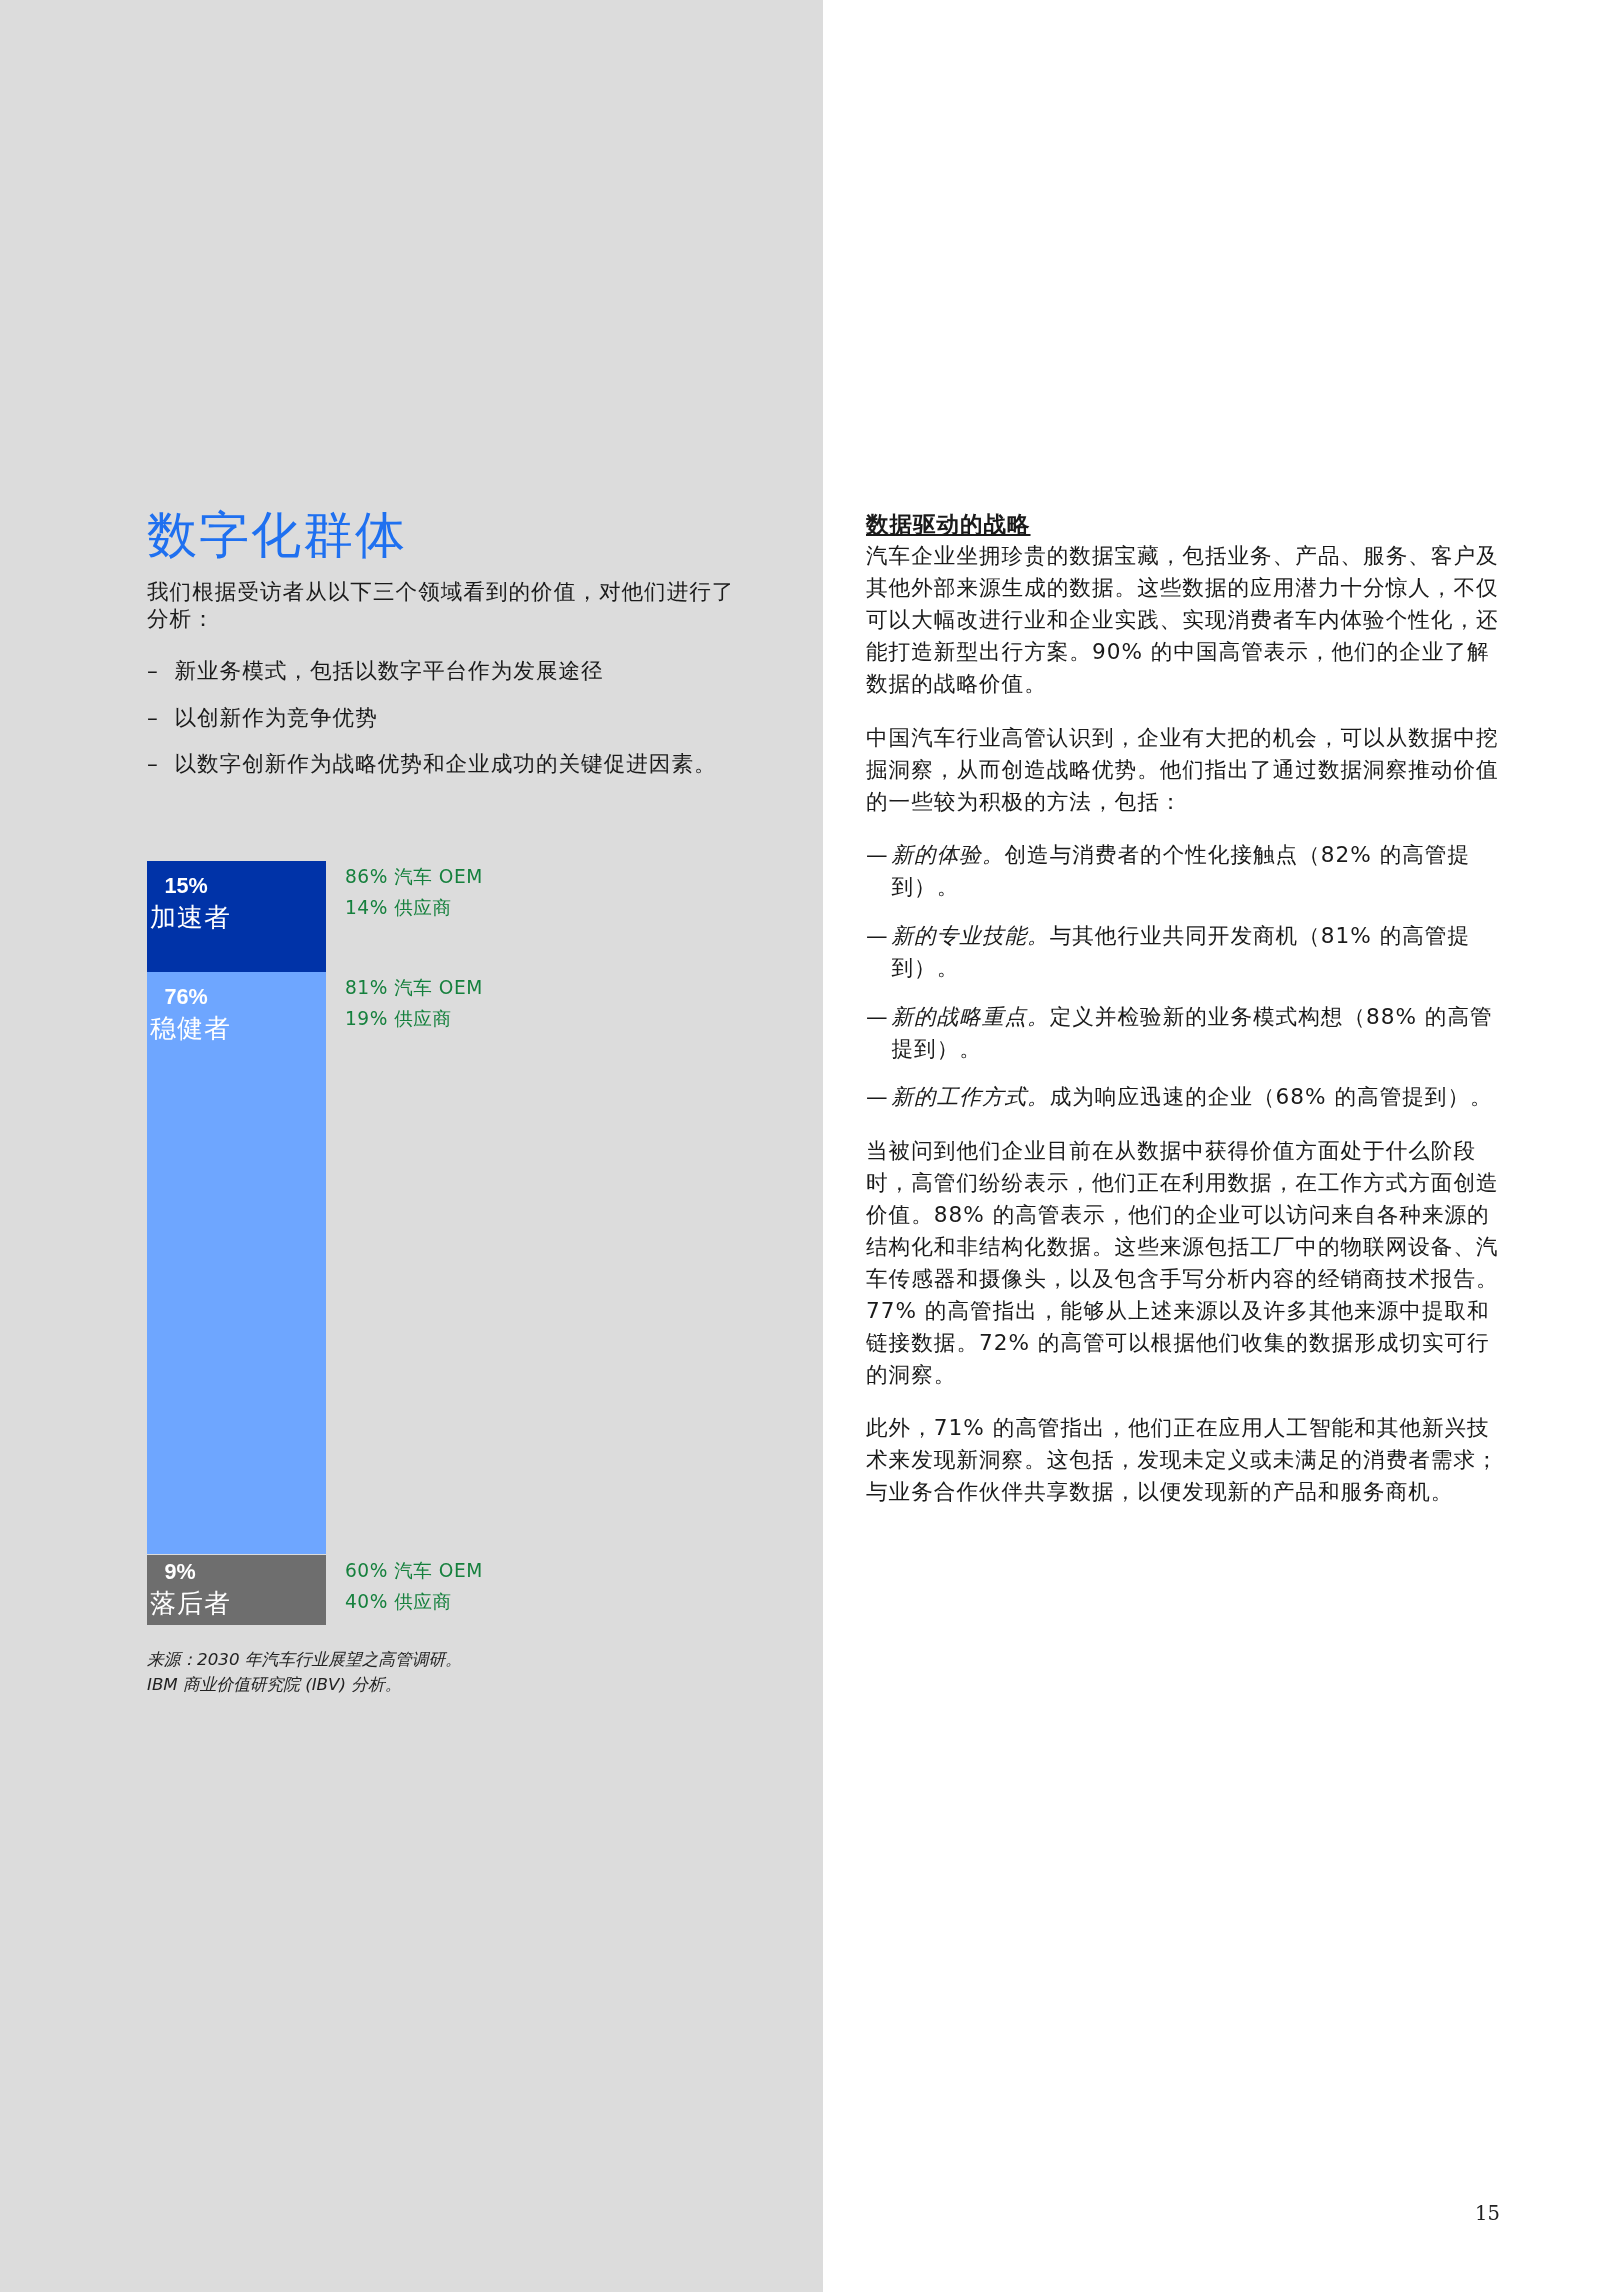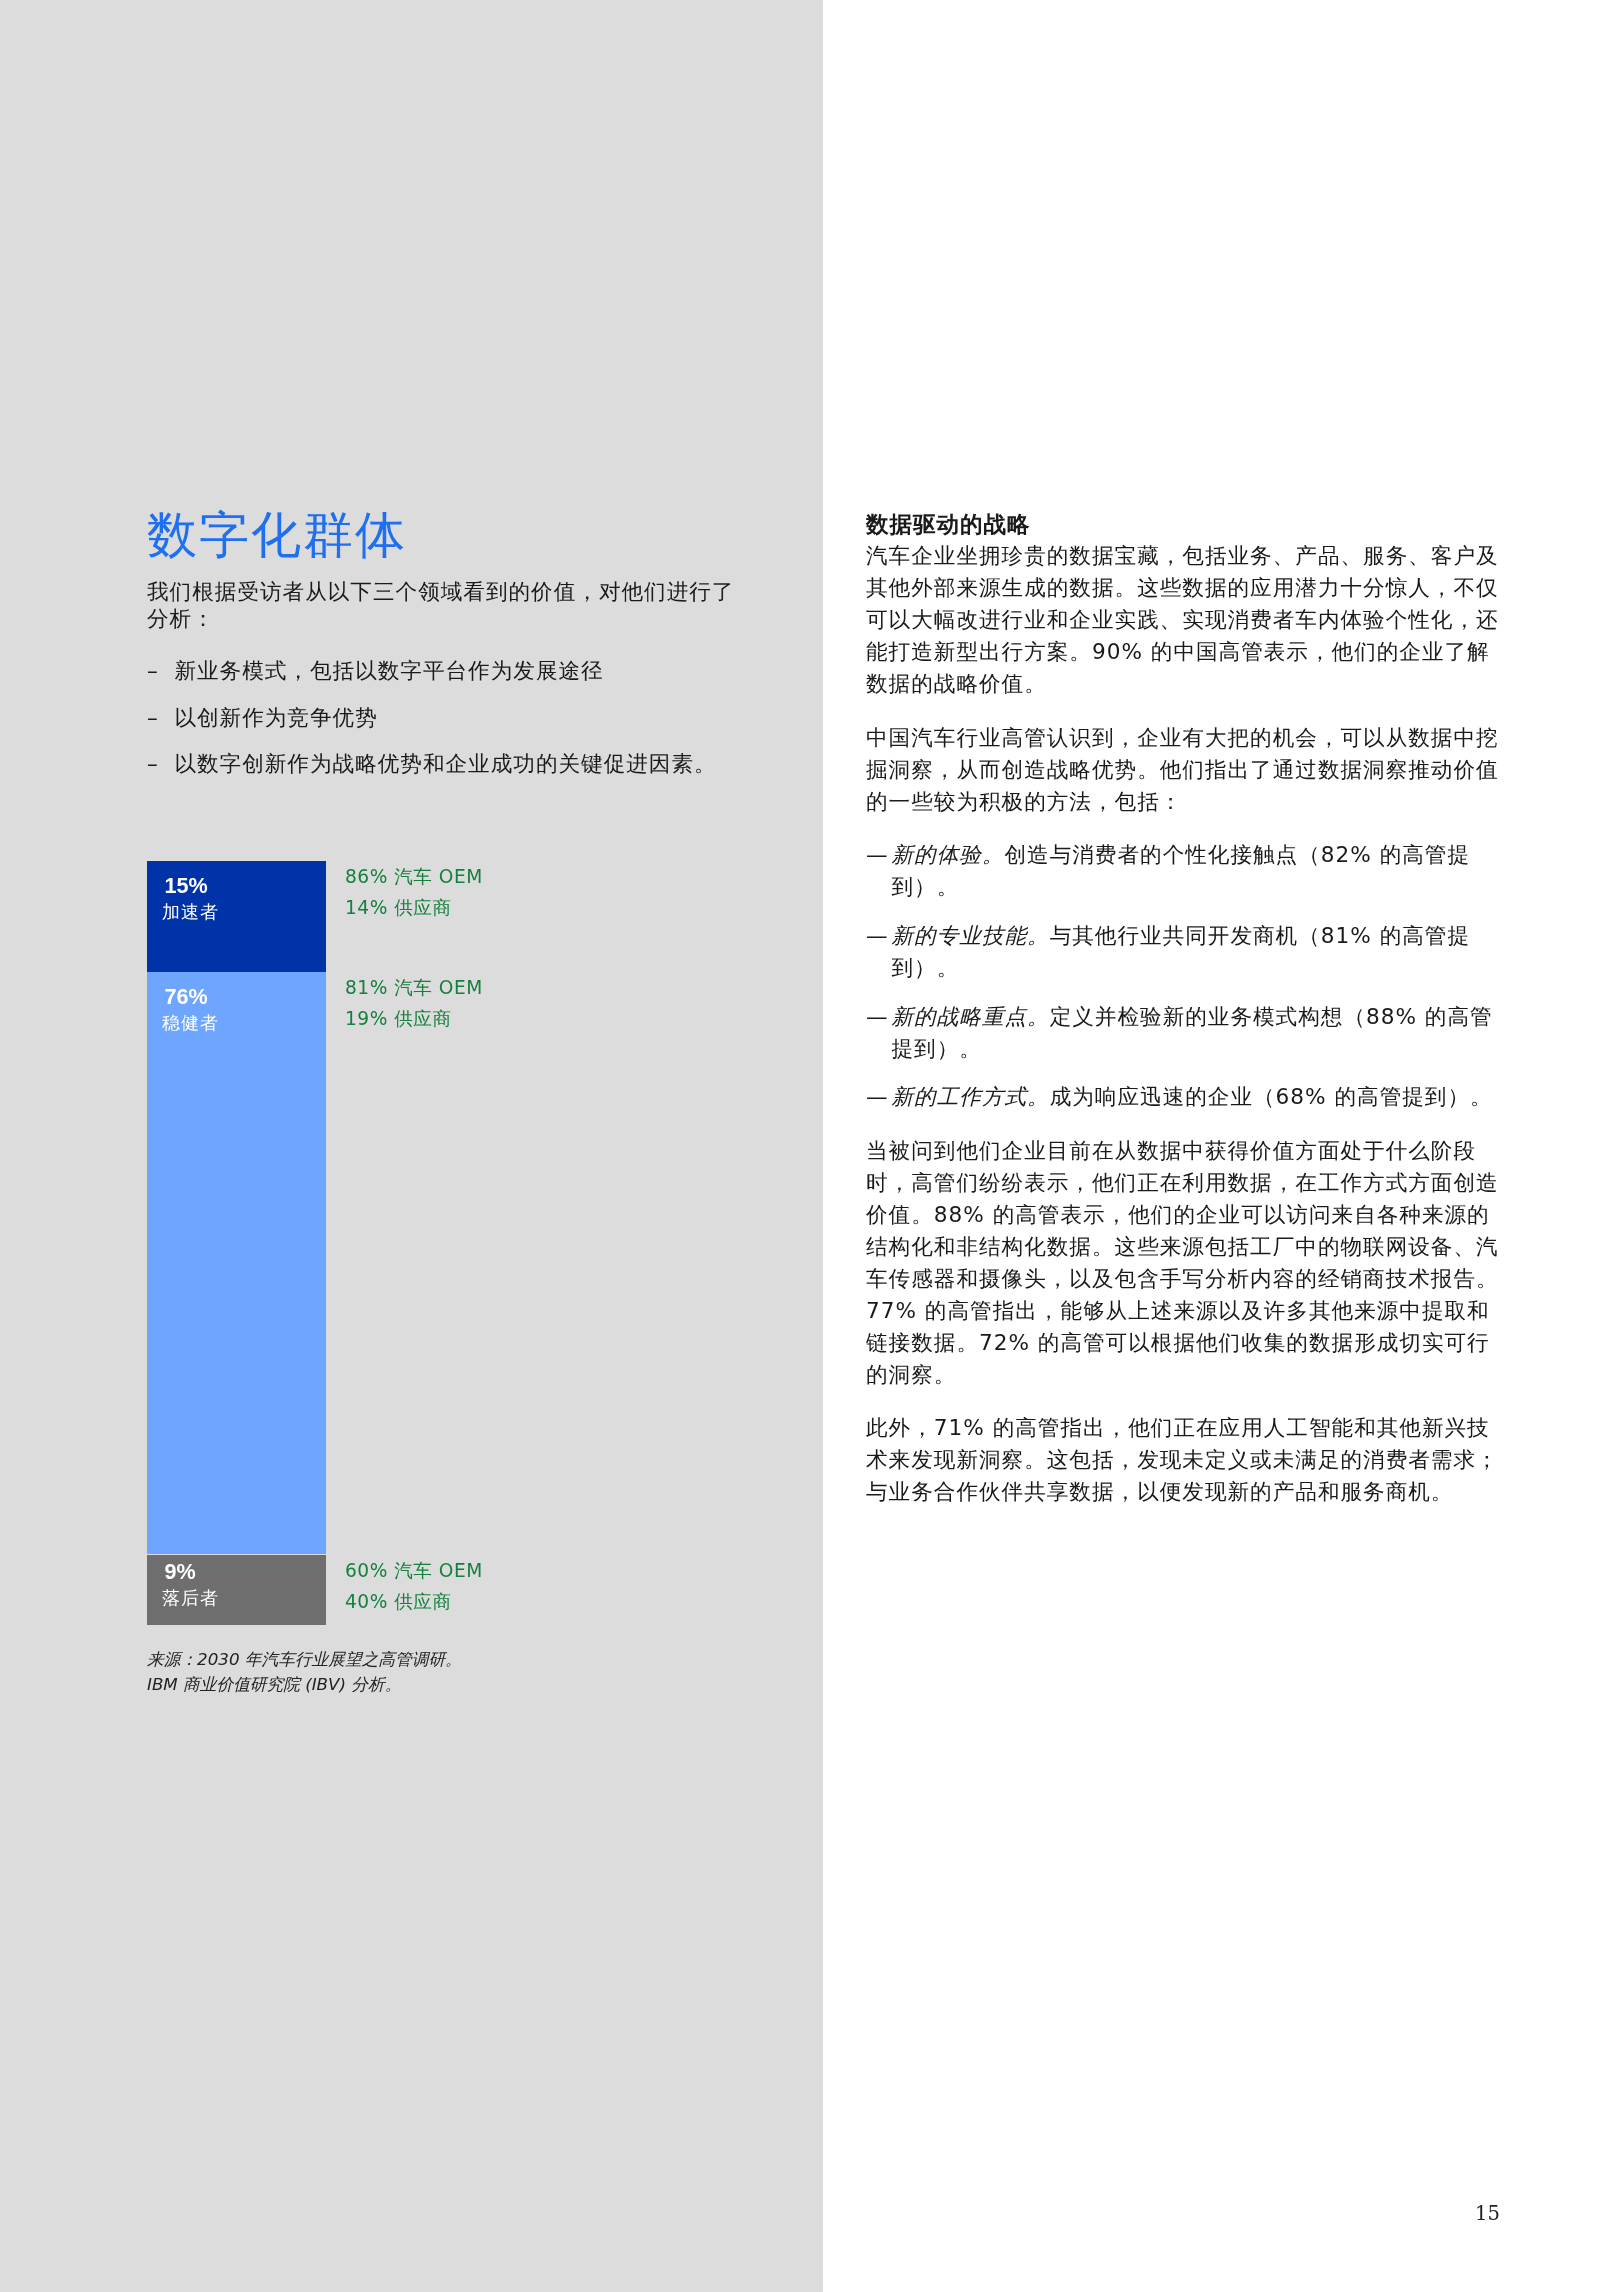--- a/index.html
+++ b/index.html
@@ -24,40 +24,40 @@
   .bullets {
     position: absolute; left: 147px; top: 655px; width: 608px;
     list-style: none; margin: 0; padding: 0;
     font-size: 21.6px; line-height: 32px; letter-spacing: 1px;
   }
   .bullets li { position: relative; padding-left: 27.4px; margin-bottom: 14.7px; }
   .bullets li .dash { position: absolute; left: 0; top: 0; }
 
   .bar { position: absolute; left: 147px; width: 179px; color: #fff; }
   .bar .pct { position: absolute; left: 17.6px; top: 11.8px; font-size: 21.6px; font-weight: bold; font-family: "Liberation Sans", sans-serif; }
-  .bar .name { position: absolute; left: 15px; top: 39px; font-size: 18px; letter-spacing: 1px; }
+  .bar .name { position: absolute; left: 3px; top: 39px; font-size: 26px; letter-spacing: 1px; }
   .bar-accel { top: 861px; height: 112px; background: #0033a8; }
   .bar-steady { top: 972px; height: 582px; background: #6ea6ff; }
   .bar-lag { top: 1555px; height: 70px; background: #6e6e6e; }
 
   .bar-note { position: absolute; left: 345px; font-size: 18.6px; line-height: 31px; color: #15803d; letter-spacing: 0.5px; }
   .note-accel { top: 861px; }
   .note-steady { top: 972px; }
   .note-lag { top: 1555px; }
 
   .source {
     position: absolute; left: 147px; top: 1647px; width: 588px;
     font-size: 16.7px; line-height: 24.5px; font-style: italic; color: #222;
   }
 
   .right {
     position: absolute; left: 866px; top: 508px; width: 637px;
     font-size: 21.6px; line-height: 32px; letter-spacing: 1px;
   }
-  .right h2 { font-size: 22.5px; font-weight: bold; margin: 0; line-height: 32px; }
+  .right h2 { font-size: 22.5px; font-weight: bold; margin: 0; line-height: 32px; text-decoration: underline; }
   .right p { margin: 0 0 21.6px 0; }
   .right .items { list-style: none; margin: 0 0 21.6px 0; padding: 0; }
   .right .items li { position: relative; padding-left: 25.5px; margin-bottom: 16.7px; }
   .right .items li .em-dash { position: absolute; left: 0; top: 0; }
   .right .items li em { font-style: italic; }
 
   .page-number {
     position: absolute; left: 1475px; top: 2202px;
     font-size: 19.6px; font-family: "DejaVu Serif", serif; color: #222;
   }

